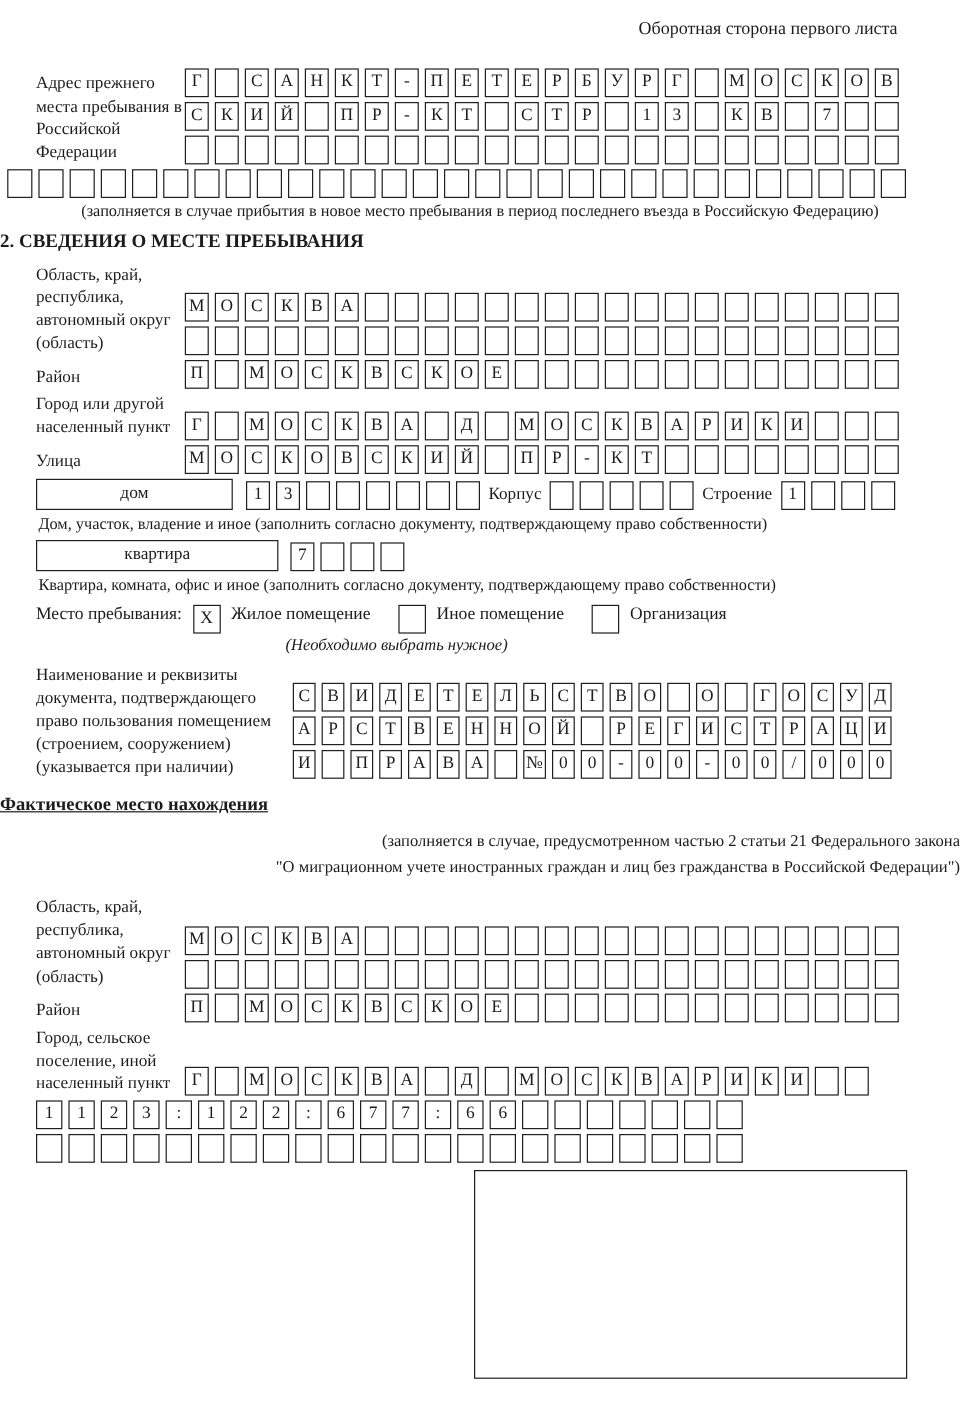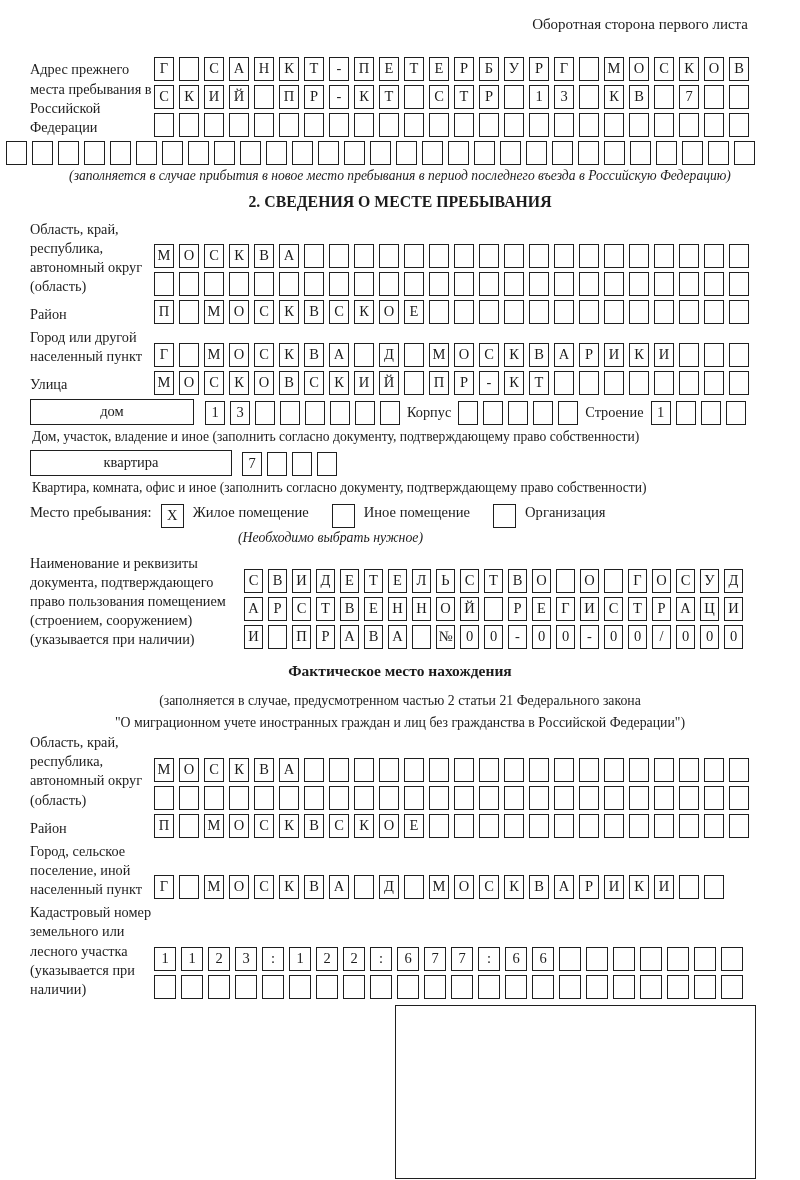--- a/index.html
+++ b/index.html
@@ -22,43 +22,43 @@
   .cell {
     flex:0 0 auto; width:20px; height:24px;
     border:1.7px solid #1f1f1f; background:#fff;
     text-align:center; font-size:14.5px; line-height:20px; font-weight:500;
   }
   .grid-doc .cell { width:19px; }
   .grid-kad .cell { width:22px; }
   .grid-full { margin:2px 0 2px 6px; }
   .grid-full .cell { width:21px; }
 
-  .note { font-size:13.6px; text-align:center; margin:2px 10px 6px 10px; line-height:1.3;font-style:italic; }
+  .note { font-size:13.6px; text-align:center; margin:2px 10px 6px 10px; line-height:1.3; }
   .note-left { font-size:13.6px; margin:1px 0 5px 32px; }
-  .sec-title { font-size:15.8px; font-weight:bold; text-align:center; margin:8px 0 9px 0; }
+  .sec-title { font-size:15.8px; font-weight:bold; text-align:left; margin:8px 0 9px 0; }
 
   .widebox {
     border:1.7px solid #1f1f1f; height:26px; text-align:center;
     font-size:14.5px; line-height:23px; flex:0 0 auto;
   }
   .box-dom { width:164px; margin-right:11px; }
   .box-kv  { width:202px; margin-right:10px; }
   .inline-lbl { font-size:14.3px; line-height:26px; margin:0 7px; flex:0 0 auto; }
 
   .stay-row { display:flex; align-items:flex-start; margin:8px 0 2px 30px; gap:9px; }
   .stay-lbl { font-size:14.6px; }
   .chk {
     flex:0 0 auto; width:23px; height:24px; border:1.7px solid #1f1f1f;
     text-align:center; font-size:14.5px; line-height:21px;
   }
   .opt-lbl { font-size:14.6px; margin-right:14px; }
   .hint { font-size:13.8px; margin:1px 0 8px 238px;font-style:italic; }
 
-  .fact-title { font-size:15.5px; font-weight:bold; text-align:center; margin:13px 0 10px 0; }
-  .fact-note { font-size:13.8px; text-align:center; line-height:1.55; margin-bottom:0; }
+  .fact-title { font-size:15.5px; font-weight:bold; margin:13px 0 10px 0;text-decoration:underline; }
+  .fact-note { font-size:13.8px; text-align:right; line-height:1.55; margin-bottom:14px; }
 
   .stamp-box {
     margin:6px 0 6px 395px; width:361px; height:174px;
     border:1.8px solid #1f1f1f; background:#fff;
   }
   .mt2{margin-top:2px;} .mt4{margin-top:4px;}
 </style>
 </head>
 <body>
 
@@ -576,21 +576,20 @@
         <span class="cell">Р</span>
         <span class="cell">И</span>
         <span class="cell">К</span>
         <span class="cell">И</span>
         <span class="cell"></span>
         <span class="cell"></span>
       </div>
   </div>
 
   <div class="frow mt2">
-    <div class="lbl lbl-w120">Кадастровый номер земельного или лесного участка (указывается при наличии)</div>
     <div class="grids">
       <div class="grid grid-kad">
           <span class="cell">1</span>
           <span class="cell">1</span>
           <span class="cell">2</span>
           <span class="cell">3</span>
           <span class="cell">:</span>
           <span class="cell">1</span>
           <span class="cell">2</span>
           <span class="cell">2</span>

